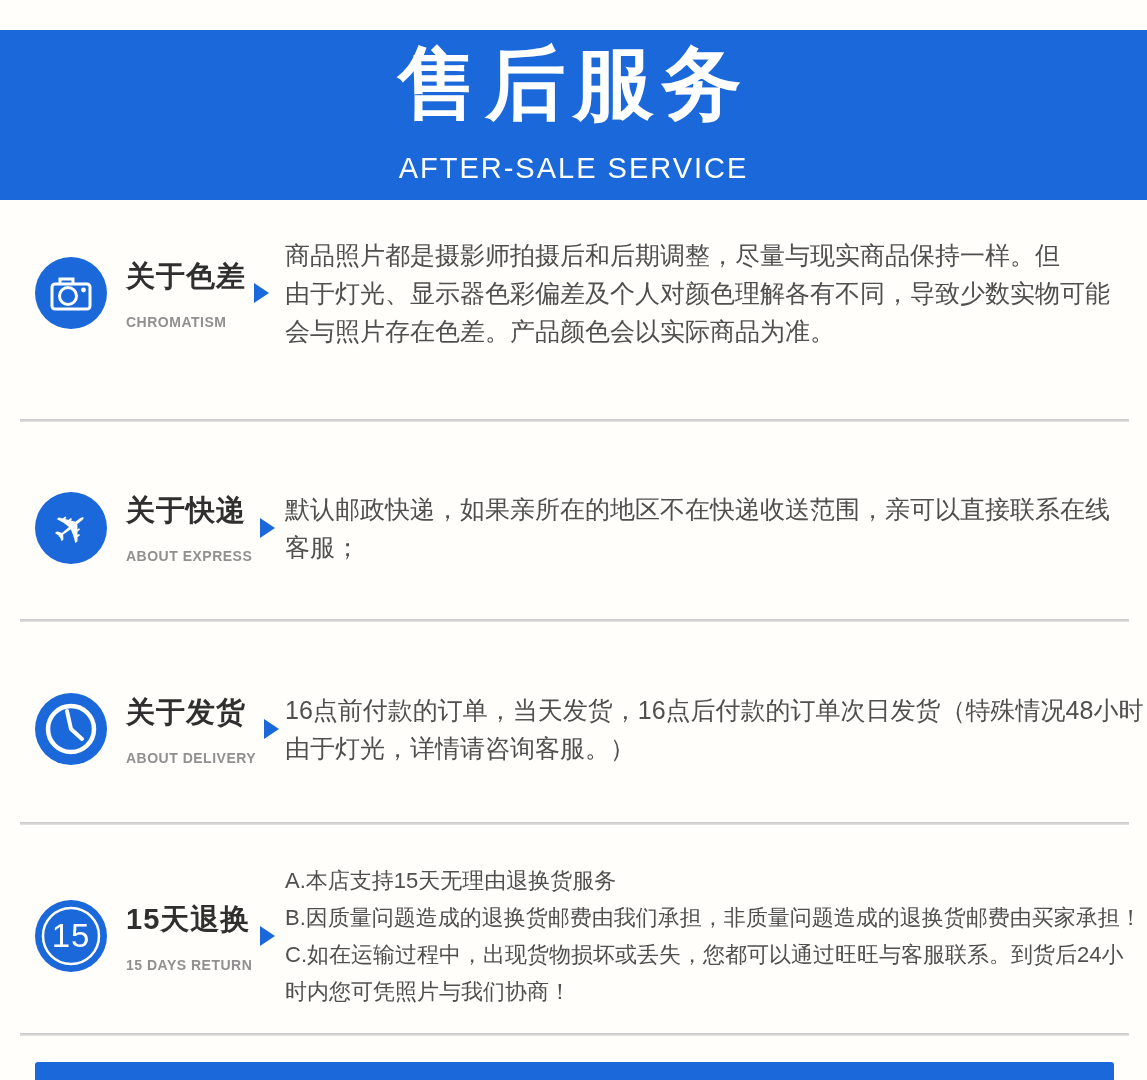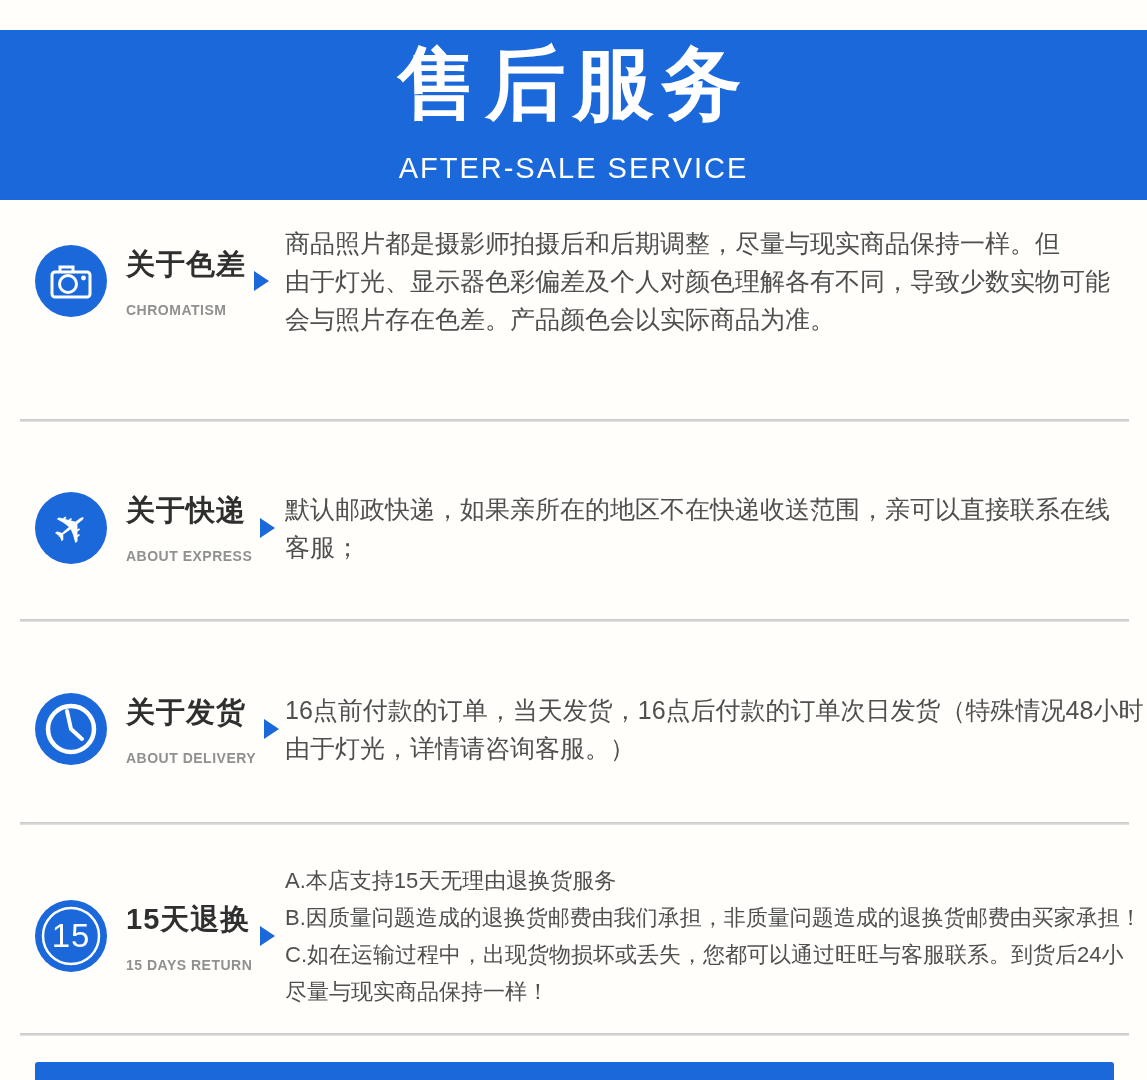--- a/index.html
+++ b/index.html
@@ -46,21 +46,21 @@
 </head>
 <body>
 
 <div class="page">
 
   <div class="banner">
     <div class="banner-title">售后服务</div>
     <div class="banner-sub">AFTER-SALE SERVICE</div>
   </div>
 
-  <section class="sec" style="top:188px;height:172px">
+  <section class="sec" style="top:200px;height:172px">
     <div class="lead">
       <div class="circle">
         <svg width="72" height="72" viewBox="0 0 72 72">
           <path d="M25 27 v-5 h13 v5" fill="none" stroke="#fff" stroke-width="3"></path>
           <rect x="17" y="27" width="38" height="25" rx="3" fill="none" stroke="#fff" stroke-width="3"></rect>
           <circle cx="33" cy="39" r="8.5" fill="none" stroke="#fff" stroke-width="3"></circle>
           <circle cx="48.5" cy="33" r="2.4" fill="#fff"></circle>
         </svg>
       </div>
       <div class="tblock">
@@ -127,20 +127,20 @@
       <div class="tblock">
         <div class="cn">15天退换</div>
         <div class="en">15 DAYS RETURN</div>
       </div>
       <div class="tri"></div>
     </div>
     <div class="body">
       <div>A.本店支持15天无理由退换货服务</div>
       <div>B.因质量问题造成的退换货邮费由我们承担，非质量问题造成的退换货邮费由买家承担！</div>
       <div>C.如在运输过程中，出现货物损坏或丢失，您都可以通过旺旺与客服联系。到货后24小</div>
-      <div>尽量与现实商品保持一样！</div>
+      <div>时内您可凭照片与我们协商！</div>
     </div>
   </section>
   <div class="divider" style="top:1033px"></div>
 
   <div class="bottom-bar"></div>
 
 </div>
 
 </body></html>

